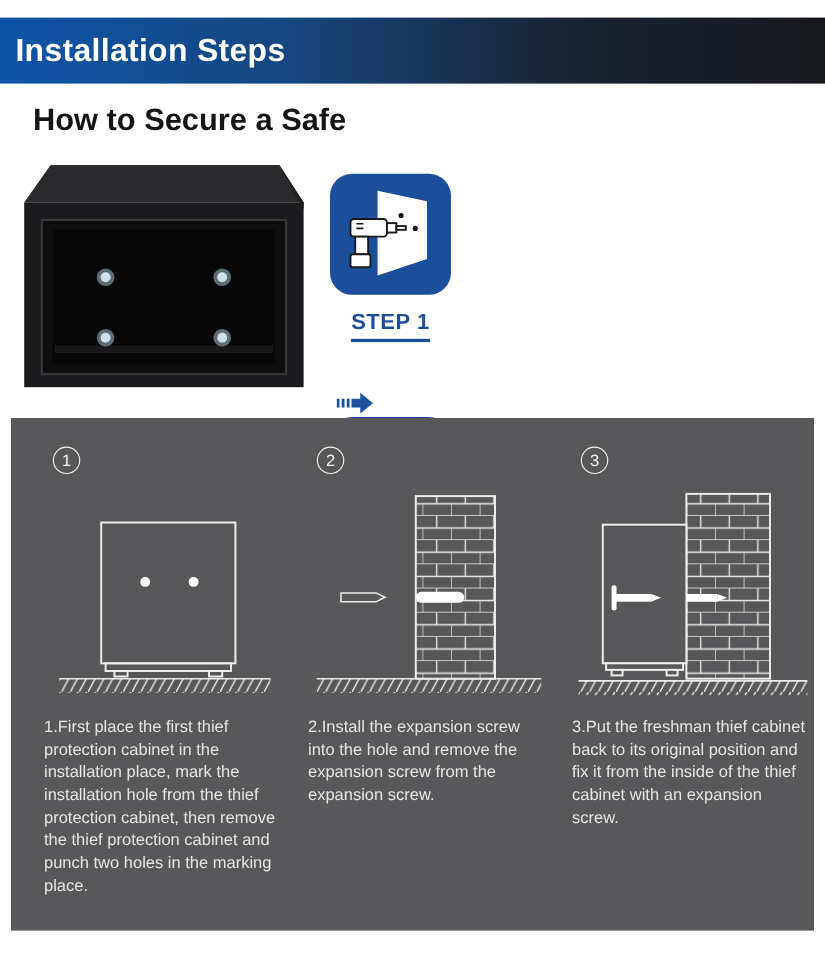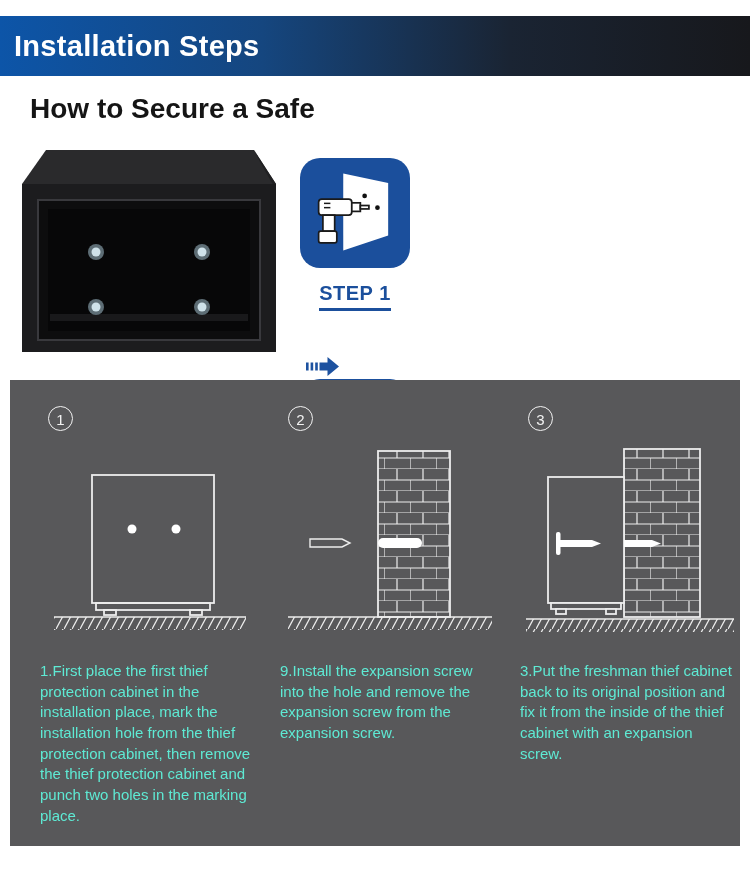--- a/index.html
+++ b/index.html
@@ -29,21 +29,21 @@
 
   
   .panel{position:absolute;top:380px;left:10px;width:730px;height:466px;background:#58585a;
          box-sizing:border-box;padding:26px 10px 0 30px;
          display:grid;grid-template-columns:220px 220px 220px;column-gap:20px;}
   .col{display:flex;flex-direction:column;}
   .num-badge{width:25px;height:25px;border:1.7px solid #f2f2f2;border-radius:50%;
              color:#f2f2f2;font-size:15px;line-height:25px;text-align:center;margin-left:8px;
              box-sizing:border-box;flex:0 0 auto;}
   .illus{margin-top:16px;height:192px;}
-  .col-text{margin-top:22px;color:#5eead4;font-size:15px;line-height:1.38;width:218px;}
+  .col-text{margin-top:12px;color:#e5e5e5;font-size:15px;line-height:1.38;width:218px;}
 </style>
 </head>
 <body>
 
 <div class="page">
 
   <div class="banner">
     <div class="banner-title">Installation Steps</div>
   </div>
 
@@ -194,21 +194,21 @@
           <pattern id="brick2" width="26" height="22" patternUnits="userSpaceOnUse">
             <path d="M0 11 H26 M0 22 H26 M13 0 V11 M0 11 V22" stroke="#ededed" stroke-width="1.2" fill="none"></path>
           </pattern>
         </defs>
         <rect x="98" y="4" width="72" height="166" fill="url(#brick2)" stroke="#ededed" stroke-width="1.8"></rect>
         <rect x="98" y="91" width="44" height="10" rx="5" fill="#ffffff"></rect>
         <polygon points="30,92 62,92 70,96 62,100 30,100" fill="none" stroke="#ededed" stroke-width="1.4"></polygon>
         <line x1="8" y1="170" x2="212" y2="170" stroke="#ededed" stroke-width="1.5"></line>
         <rect x="8" y="170" width="204" height="13" fill="url(#hatch2)"></rect>
       </svg>
-      <div class="col-text">9.Install the expansion screw into the hole and remove the expansion screw from the expansion screw.</div>
+      <div class="col-text">2.Install the expansion screw into the hole and remove the expansion screw from the expansion screw.</div>
     </div>
 
     <div class="col">
       <div class="num-badge">3</div>
       <svg class="illus" width="220" height="192" viewBox="0 0 220 192">
         <defs>
           <pattern id="hatch3" width="8" height="13" patternUnits="userSpaceOnUse">
             <path d="M0 13 L7 0" stroke="#ededed" stroke-width="1.3"></path>
           </pattern>
           <pattern id="brick3" width="26" height="22" patternUnits="userSpaceOnUse">

